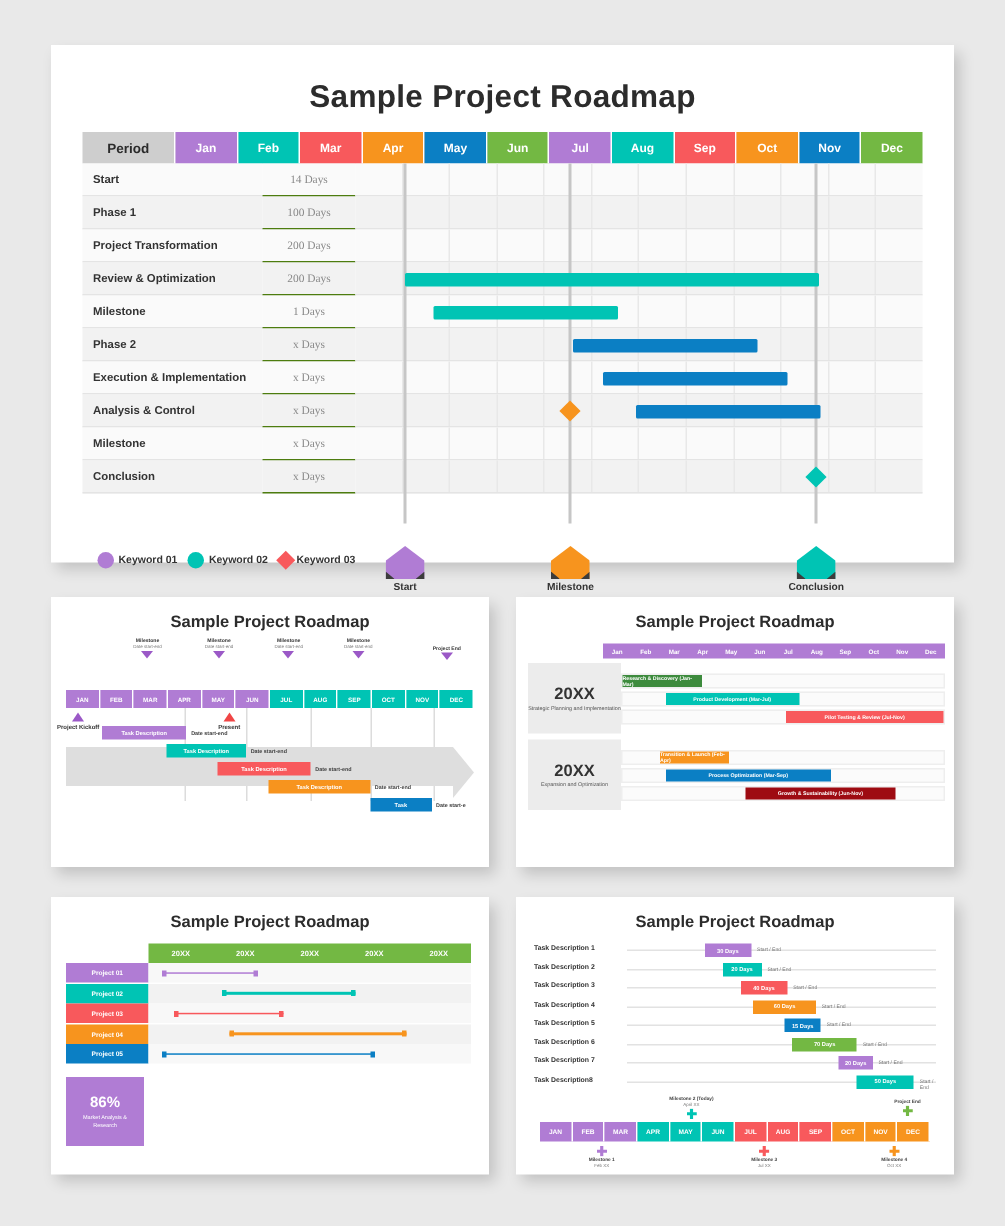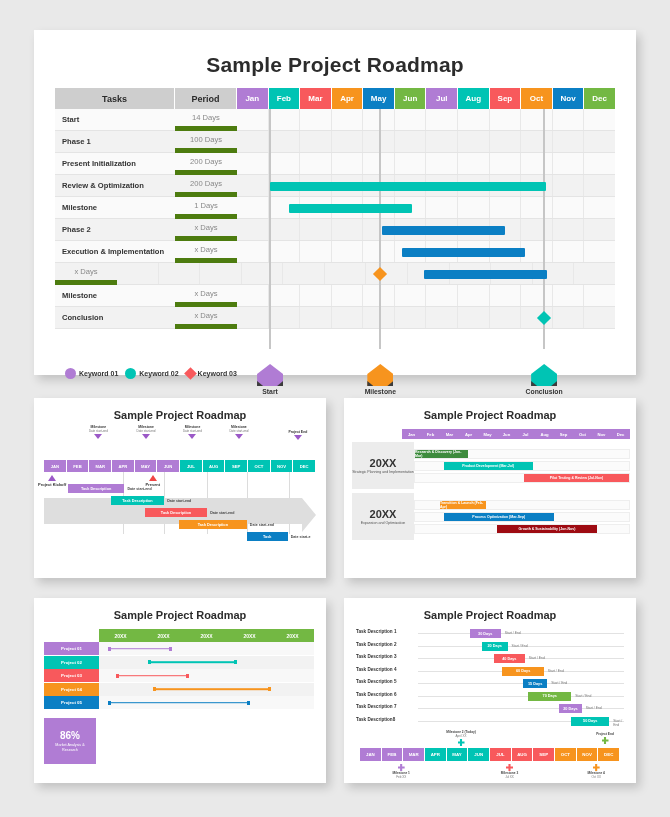--- a/index.html
+++ b/index.html
@@ -57,21 +57,22 @@
   .grow.alt .gc-task, .grow.alt .gc-period, .grow.alt .gc-grid { background: #f2f2f2; }
   .grow .gc-task, .grow .gc-period, .grow .gc-grid { background: #fafafa; }
   .gc-task {
     width: 120px; font-size: 7.6px; font-weight: bold; color: #333;
     display: flex; align-items: center; padding-left: 7px;
     border-bottom: 1px solid #e4e4e4;
   }
   .gc-period {
     width: 62px; font-size: 7.6px; color: #888;
     display: flex; align-items: center; justify-content: center;
-    border-bottom: 5px solid #4d7c0f;
+    border-bottom: 1px solid #4d7c0f;
+    font-family: Liberation Serif, serif;
   }
   .gc-grid { flex: 1; display: flex; border-bottom: 1px solid #e4e4e4; }
   .gc-cell { flex: 1; border-right: 1px solid #e8e8e8; }
   .gc-cell:last-child { border-right: none; }
 
   .bars-layer { position: absolute; left: 182px; top: 0; right: 0; bottom: 0; pointer-events: none; }
   .vline { position: absolute; width: 2px; background: #c6c6c6; top: 0; }
   .bar { position: absolute; height: 9px; border-radius: 1px; }
   .diamond {
     position: absolute; width: 10px; height: 10px;
@@ -206,21 +207,20 @@
 </head>
 <body>
 
 <div class="page">
 
   <div class="card" id="slide-main">
     <div class="main-title">Sample Project Roadmap</div>
 
     <div class="gantt-wrap">
       <div class="gantt-head">
-        <div class="gh-tasks">Tasks</div>
         <div class="gh-period">Period</div>
         <div class="gh-months" id="main-months">
             <div class="gh-m" style="background: rgb(176, 124, 212);">Jan</div>
             <div class="gh-m" style="background: rgb(0, 196, 180);">Feb</div>
             <div class="gh-m" style="background: rgb(248, 89, 92);">Mar</div>
             <div class="gh-m" style="background: rgb(247, 148, 30);">Apr</div>
             <div class="gh-m" style="background: rgb(11, 127, 196);">May</div>
             <div class="gh-m" style="background: rgb(115, 184, 67);">Jun</div>
             <div class="gh-m" style="background: rgb(176, 124, 212);">Jul</div>
             <div class="gh-m" style="background: rgb(0, 196, 180);">Aug</div>
@@ -261,21 +261,21 @@
               <div class="gc-cell"></div>
               <div class="gc-cell"></div>
               <div class="gc-cell"></div>
               <div class="gc-cell"></div>
               <div class="gc-cell"></div>
               <div class="gc-cell"></div>
               <div class="gc-cell"></div>
             </div>
           </div>
           <div class="grow">
-            <div class="gc-task">Present Initialization</div>
+            <div class="gc-task">Project Transformation</div>
             <div class="gc-period">200 Days</div>
             <div class="gc-grid">
               <div class="gc-cell"></div>
               <div class="gc-cell"></div>
               <div class="gc-cell"></div>
               <div class="gc-cell"></div>
               <div class="gc-cell"></div>
               <div class="gc-cell"></div>
               <div class="gc-cell"></div>
               <div class="gc-cell"></div>
@@ -351,20 +351,21 @@
               <div class="gc-cell"></div>
               <div class="gc-cell"></div>
               <div class="gc-cell"></div>
               <div class="gc-cell"></div>
               <div class="gc-cell"></div>
               <div class="gc-cell"></div>
               <div class="gc-cell"></div>
             </div>
           </div>
           <div class="grow alt">
+            <div class="gc-task">Analysis &amp; Control</div>
             <div class="gc-period">x Days</div>
             <div class="gc-grid">
               <div class="gc-cell"></div>
               <div class="gc-cell"></div>
               <div class="gc-cell"></div>
               <div class="gc-cell"></div>
               <div class="gc-cell"></div>
               <div class="gc-cell"></div>
               <div class="gc-cell"></div>
               <div class="gc-cell"></div>

